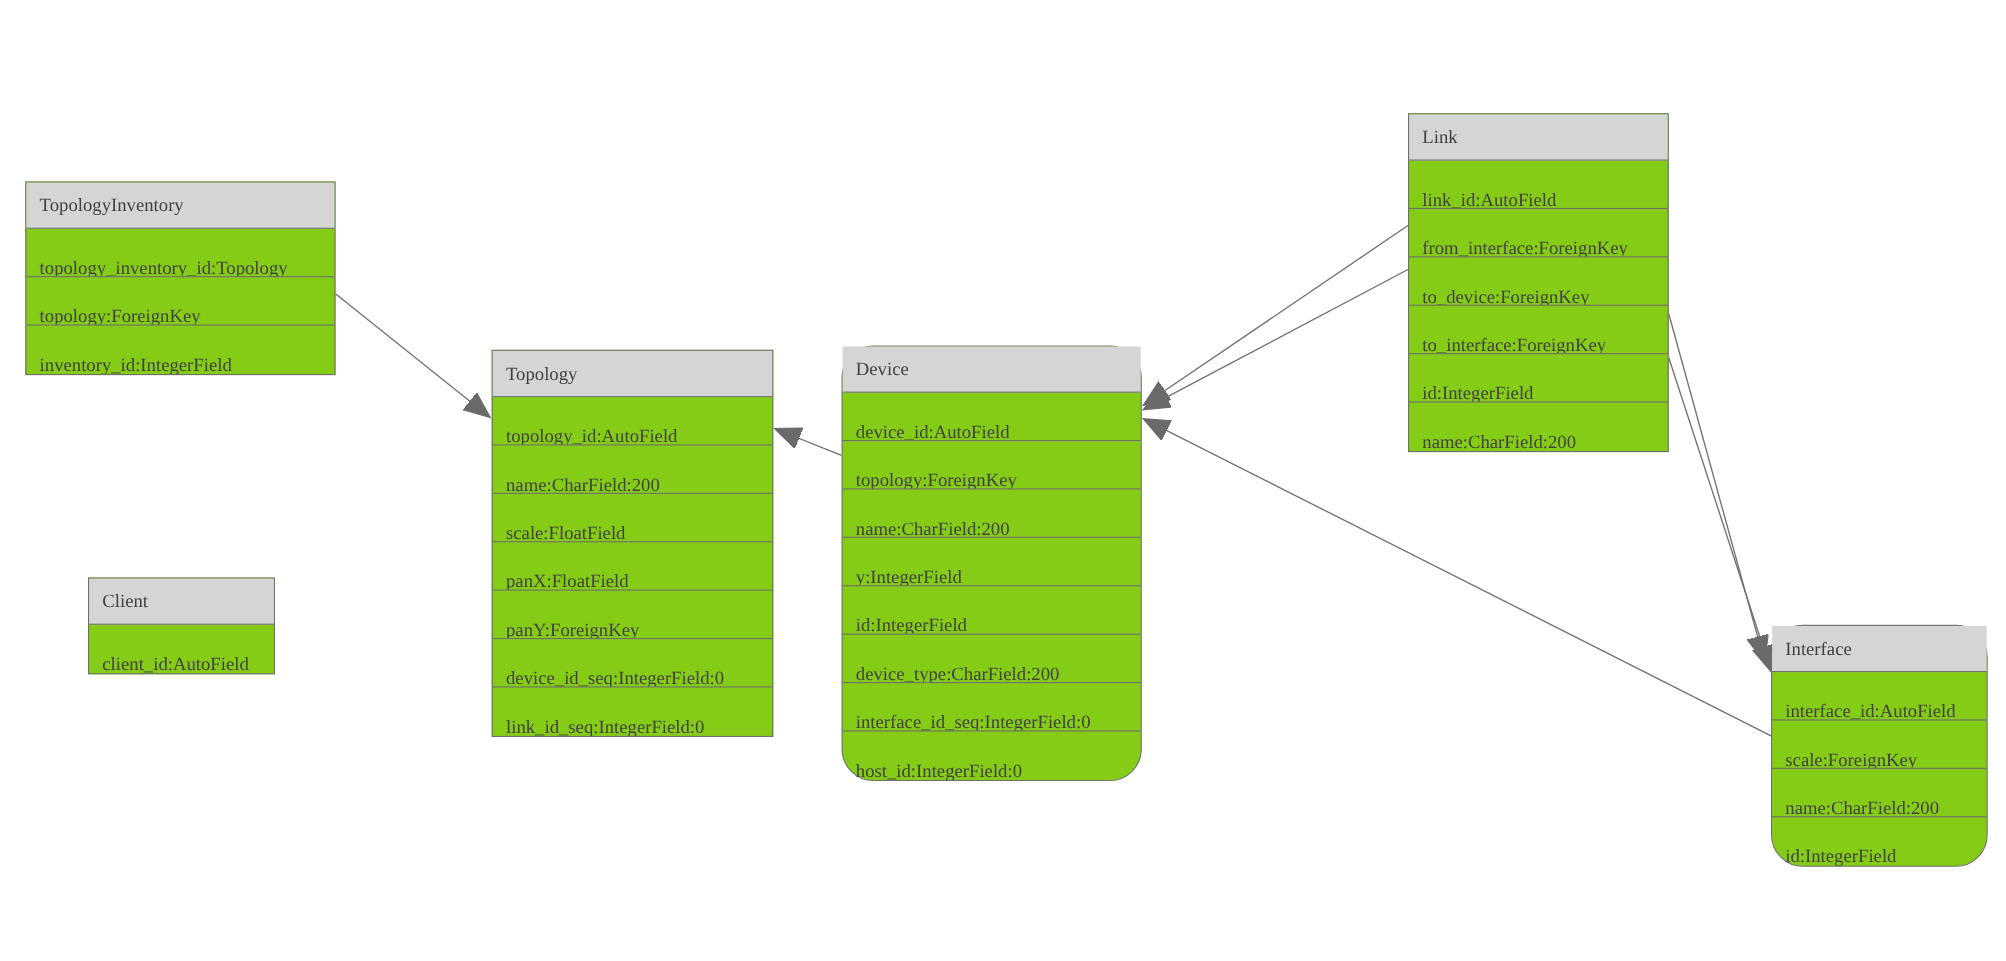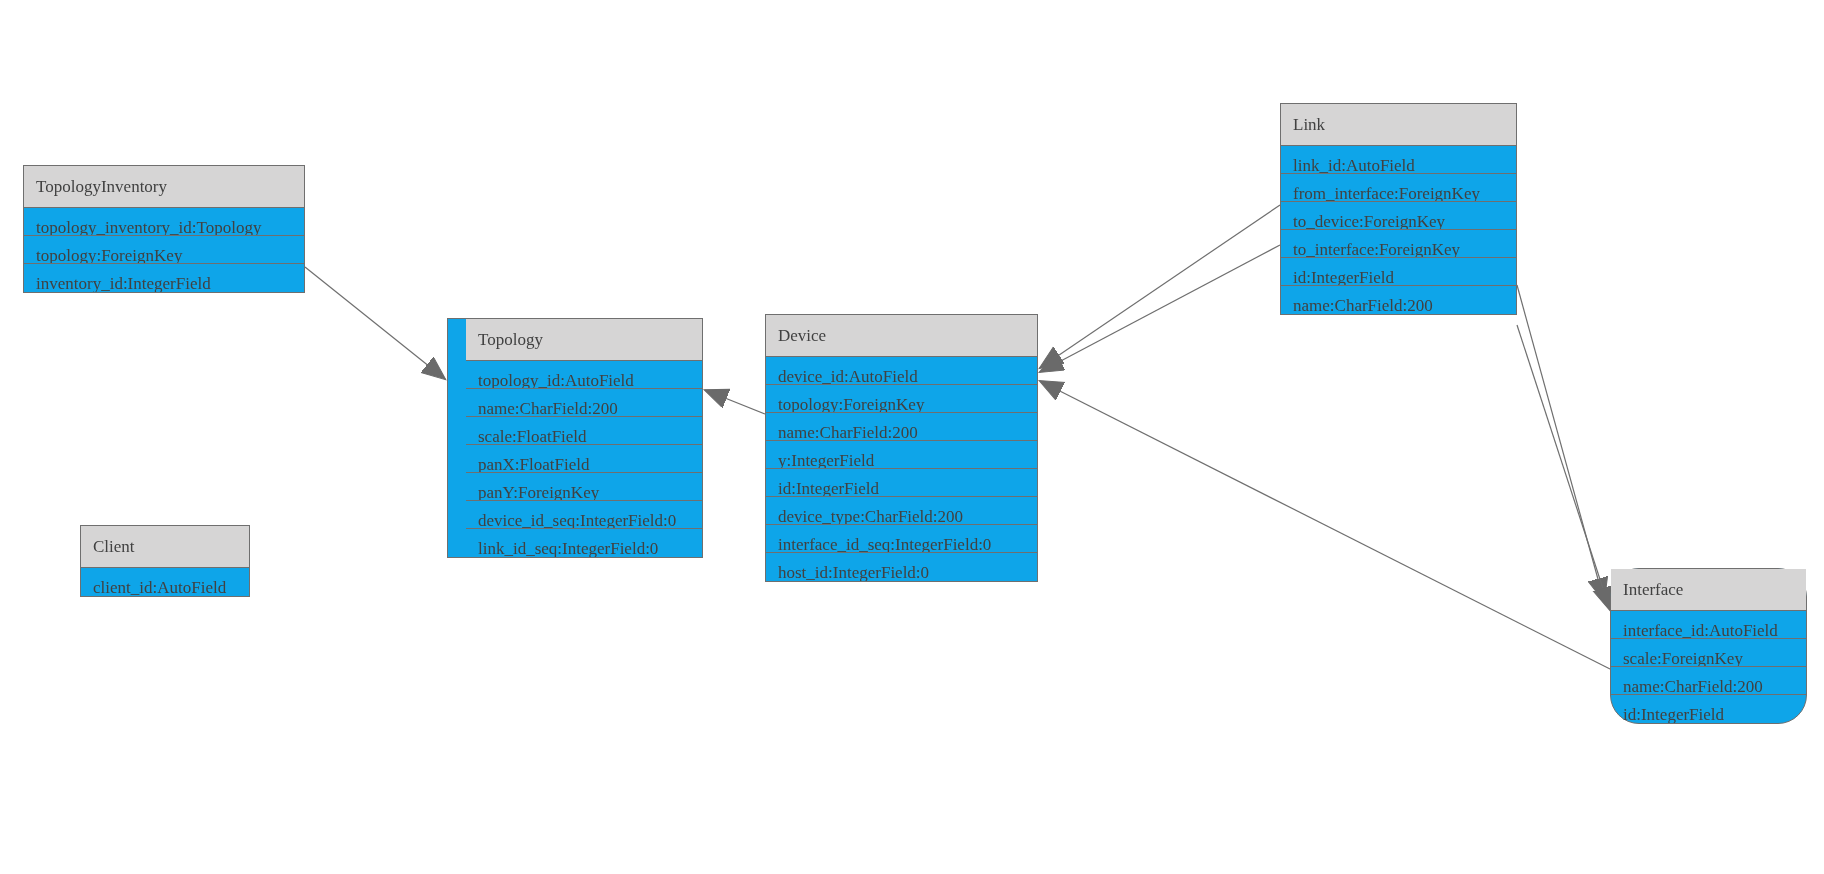--- a/index.html
+++ b/index.html
@@ -15,21 +15,21 @@
     overflow: hidden;
   }
   #edge-layer {
     position: absolute;
     left: 0; top: 0;
     width: 1824px;
     height: 874px;
   }
   .entity {
     position: absolute;
-    background: #0ea5e9;
+    background: #84cc16;
     border: 1px solid #6f6f6f;
     box-sizing: border-box;
     color: #414141;
     font-size: 17px;
   }
   .entity-header {
     height: 42px;
     line-height: 41px;
     padding: 0 12px;
     background: #d6d5d5;
@@ -39,20 +39,21 @@
     overflow: hidden;
   }
   .entity-row {
     height: 28px;
     line-height: 39px;
     padding: 0 12px;
     border-bottom: 1px solid #6f6f6f;
     box-sizing: border-box;
     white-space: nowrap;
     overflow: hidden;
+    margin-top: 16px;
   }
   .entity-row:last-child { border-bottom: none; }
 </style>
 </head>
 <body>
 
 <div id="canvas">
   <svg id="edge-layer" width="1824" height="874" viewBox="0 0 1824 874" xmlns="http://www.w3.org/2000/svg">
     <defs>
       <marker id="arrowhead" markerUnits="userSpaceOnUse" markerWidth="28" markerHeight="22" refX="23" refY="10" orient="auto">
@@ -69,35 +70,35 @@
         <line x1="1517" y1="325" x2="1610" y2="610" stroke="#6f6f6f" stroke-width="1.2" marker-end="url(#arrowhead)"></line>
       </g>
   </svg>
   <div id="entities">
       <div class="entity" style="left: 23px; top: 165px; width: 282px;">
         <div class="entity-header">TopologyInventory</div>
         <div class="entity-row">topology_inventory_id:Topology</div>
         <div class="entity-row">topology:ForeignKey</div>
         <div class="entity-row">inventory_id:IntegerField</div>
       </div>
-      <div class="entity" style="left: 447px; top: 318px; width: 256px; padding-left: 18px;">
+      <div class="entity" style="left: 447px; top: 318px; width: 256px;">
         <div class="entity-header">Topology</div>
         <div class="entity-row">topology_id:AutoField</div>
         <div class="entity-row">name:CharField:200</div>
         <div class="entity-row">scale:FloatField</div>
         <div class="entity-row">panX:FloatField</div>
         <div class="entity-row">panY:ForeignKey</div>
         <div class="entity-row">device_id_seq:IntegerField:0</div>
         <div class="entity-row">link_id_seq:IntegerField:0</div>
       </div>
       <div class="entity" style="left: 80px; top: 525px; width: 170px;">
         <div class="entity-header">Client</div>
         <div class="entity-row">client_id:AutoField</div>
       </div>
-      <div class="entity" style="left: 765px; top: 314px; width: 273px;">
+      <div class="entity" style="left: 765px; top: 314px; width: 273px; border-radius: 29px;">
         <div class="entity-header">Device</div>
         <div class="entity-row">device_id:AutoField</div>
         <div class="entity-row">topology:ForeignKey</div>
         <div class="entity-row">name:CharField:200</div>
         <div class="entity-row">y:IntegerField</div>
         <div class="entity-row">id:IntegerField</div>
         <div class="entity-row">device_type:CharField:200</div>
         <div class="entity-row">interface_id_seq:IntegerField:0</div>
         <div class="entity-row">host_id:IntegerField:0</div>
       </div>

